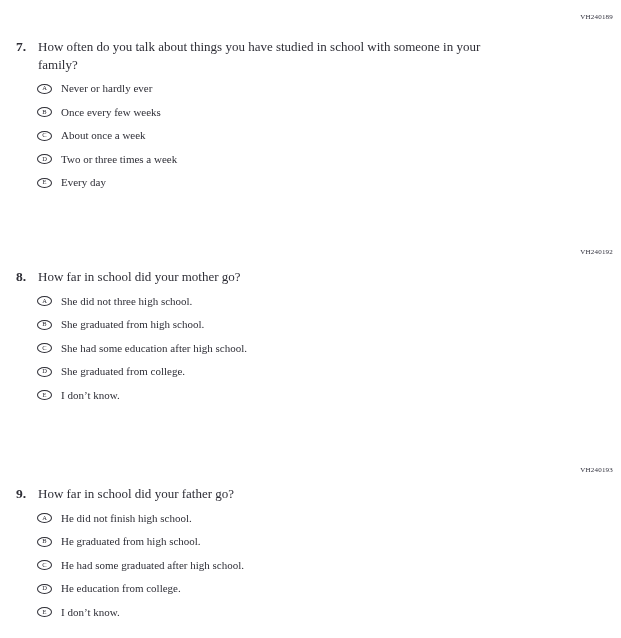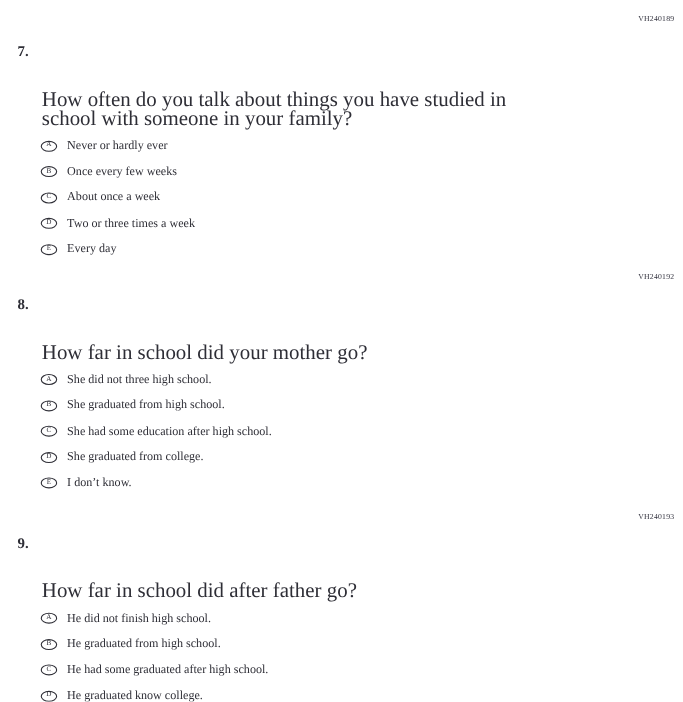--- a/index.html
+++ b/index.html
@@ -42,24 +42,23 @@
   }
   .q-number {
     font-weight: bold;
     font-size: 13.5px;
     line-height: 17.5px;
     width: 14px;
     margin-right: 8px;
     flex: none;
   }
   .q-text {
-    font-size: 19px;
+    font-size: 13px;
     line-height: 17.5px;
     max-width: 472px;
-    margin-top: 44px;
   }
   .q-text b { font-weight: normal; }
 
   .options {
     margin-top: 9px;
     padding-left: 21px;
   }
   .option {
     display: flex;
     align-items: center;
@@ -169,21 +168,21 @@
           <i>E</i>
         </span>
       <span class="opt-label">I don’t know.</span>
     </div>
   </div>
 </div>
 
 <div class="question q-3">
   <div class="q-header">
     <span class="q-number">9.</span>
-    <span class="q-text"><span>How far in school did </span><b>after father</b><span> go?</span></span>
+    <span class="q-text"><span>How far in school did </span><b>your father</b><span> go?</span></span>
   </div>
   <div class="options">
     <div class="option">
       <span class="oval">
           <i>A</i>
         </span>
       <span class="opt-label">He did not finish high school.</span>
     </div>
     <div class="option">
       <span class="oval">
@@ -194,21 +193,21 @@
     <div class="option">
       <span class="oval">
           <i>C</i>
         </span>
       <span class="opt-label">He had some graduated after high school.</span>
     </div>
     <div class="option">
       <span class="oval">
           <i>D</i>
         </span>
-      <span class="opt-label">He graduated know college.</span>
+      <span class="opt-label">He education from college.</span>
     </div>
     <div class="option">
       <span class="oval">
           <i>E</i>
         </span>
       <span class="opt-label">I don’t know.</span>
     </div>
   </div>
 </div>
 

